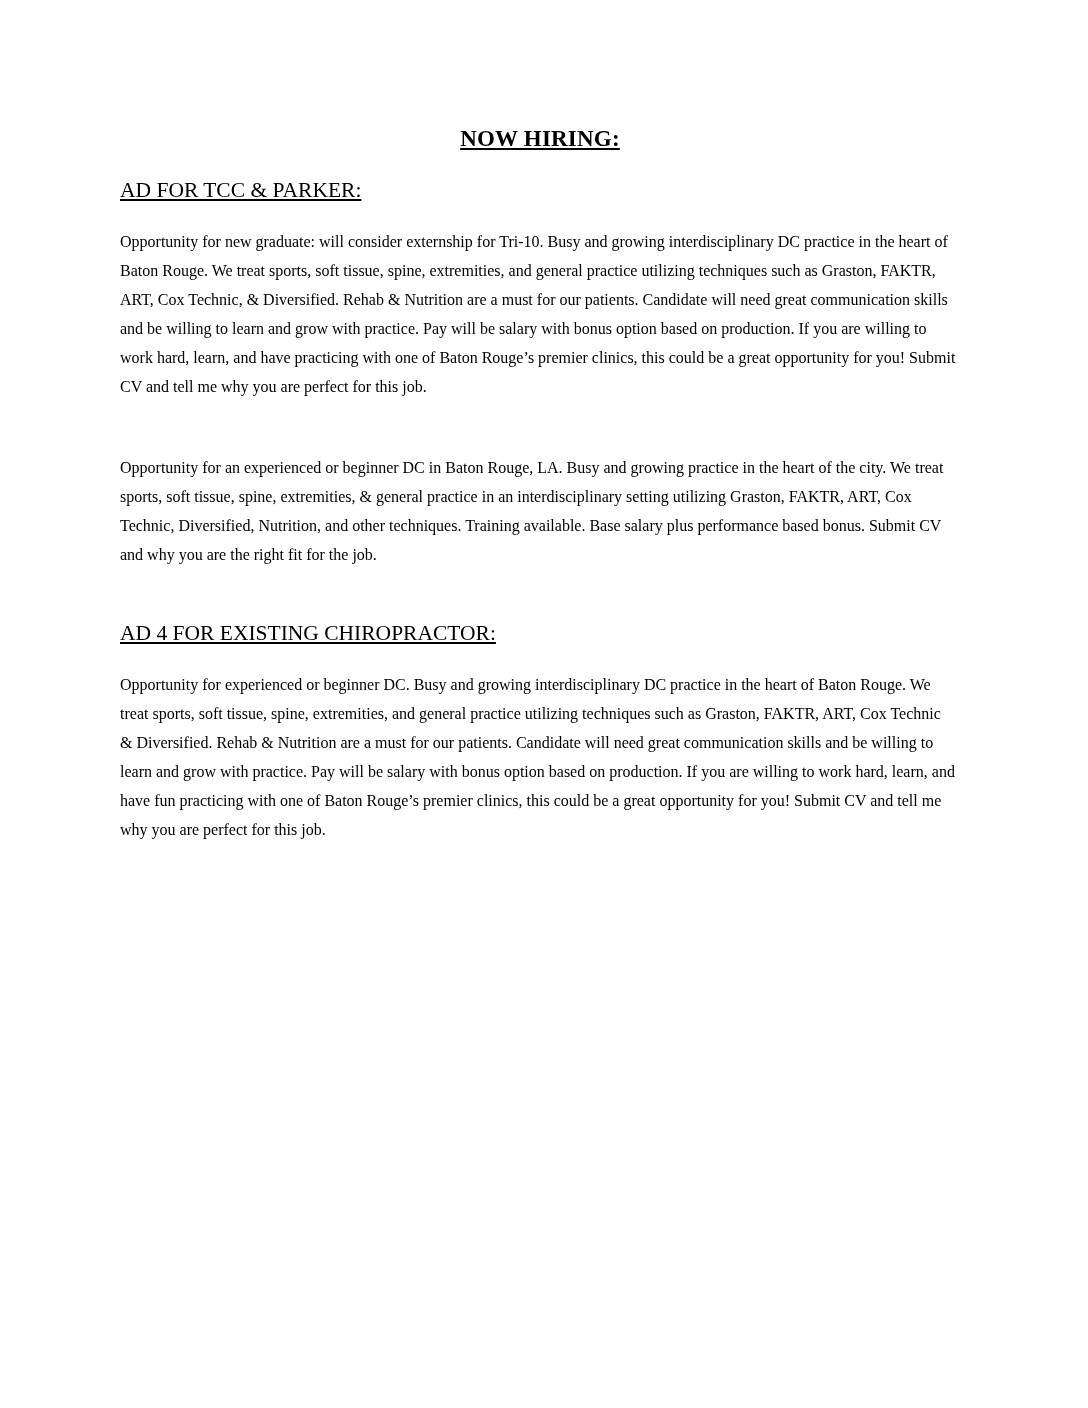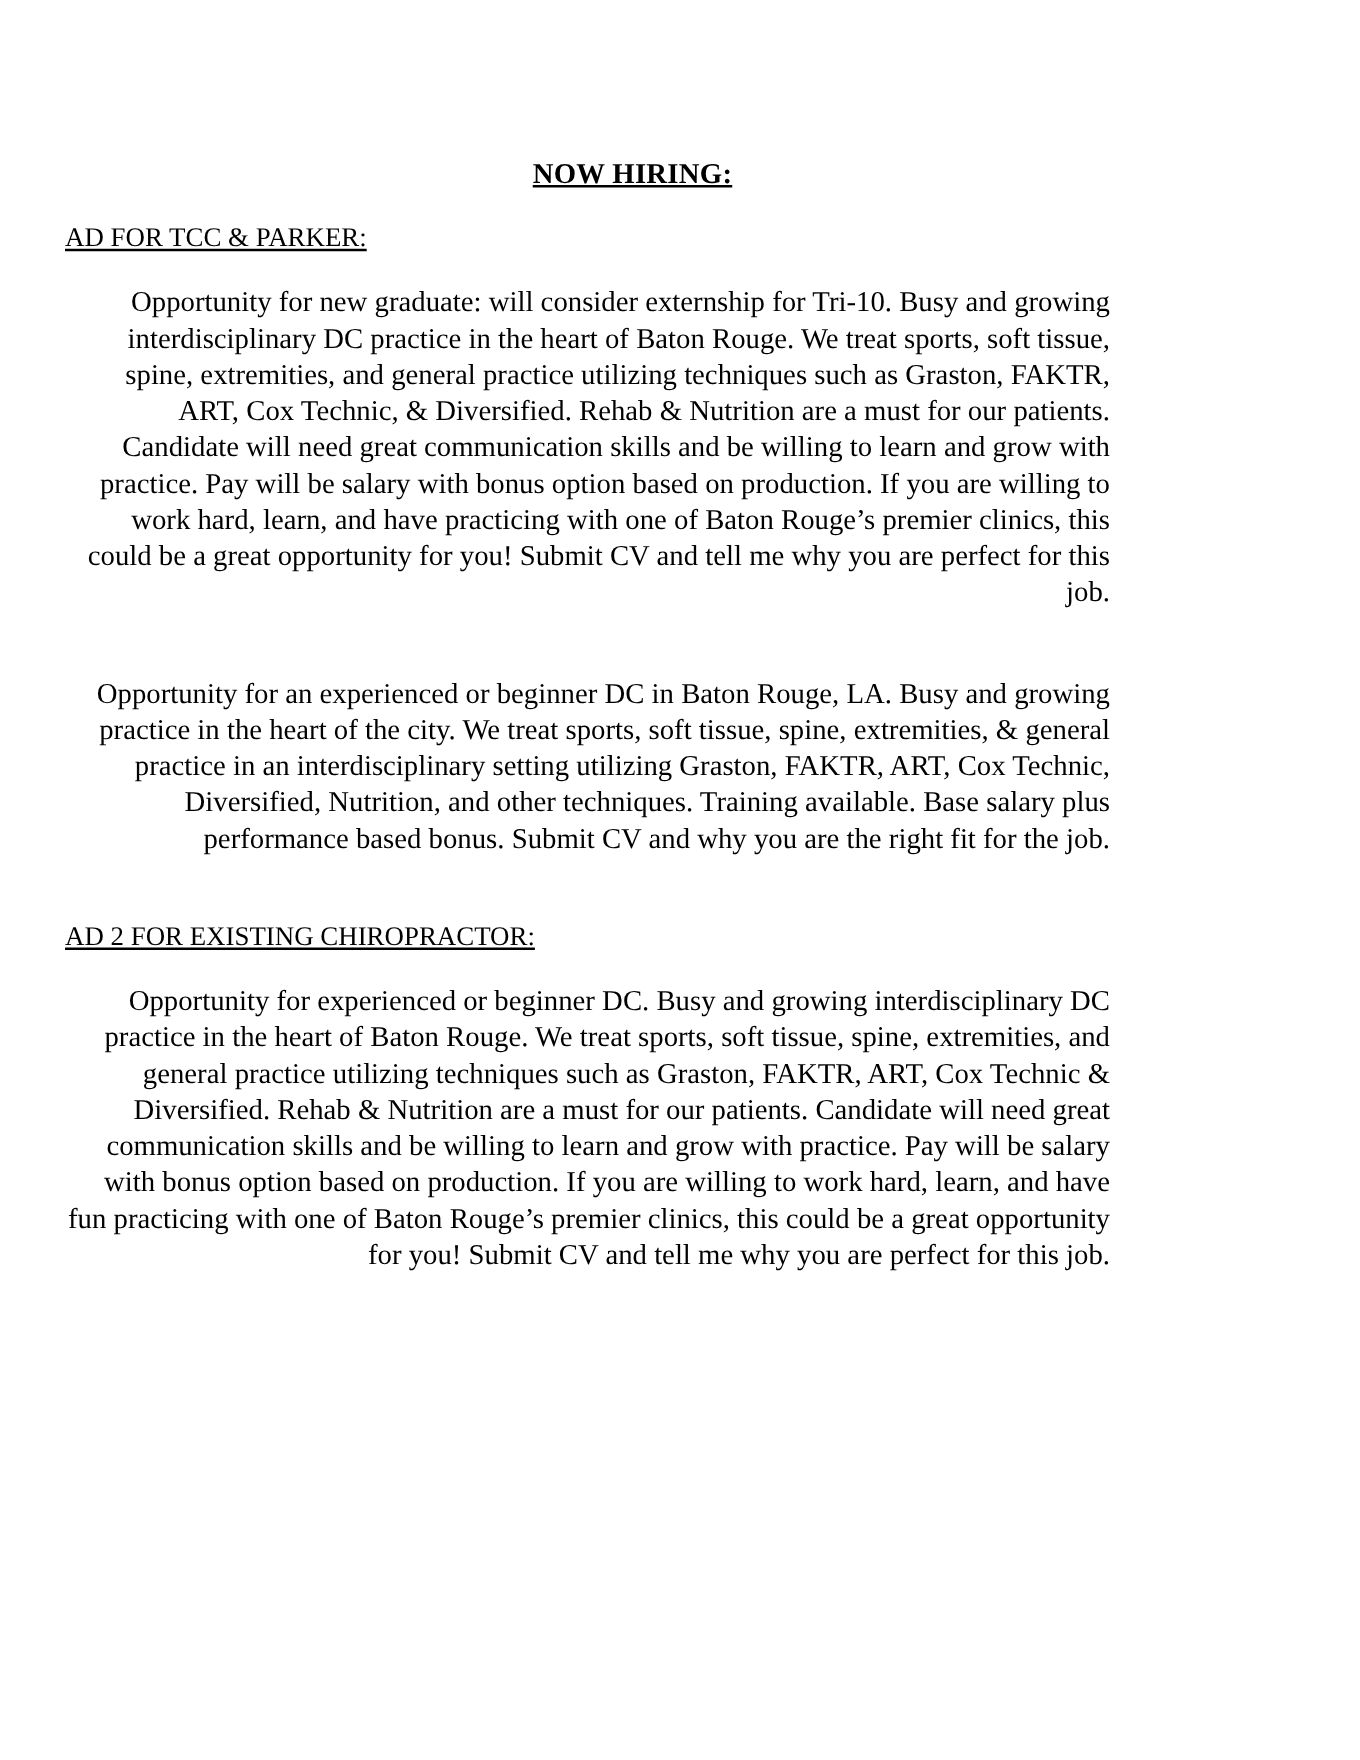--- a/index.html
+++ b/index.html
@@ -5,61 +5,60 @@
   * { margin: 0; padding: 0; box-sizing: border-box; }
   html, body {
     background: #ffffff;
     font-family: "Liberation Serif", "DejaVu Serif", serif;
     color: #000000;
   }
   .page {
     width: 1088px;
     height: 1408px;
     background: #ffffff;
-    padding: 126px 128px 0 52px;
+    padding: 126px 128px 0 120px;
     overflow: hidden;
     position: relative;
   }
   .doc-title {
     text-align: center;
     font-size: 23px;
     font-weight: bold;
     text-decoration: underline;
     margin-bottom: 26px;
     letter-spacing: 0.2px;
   }
   .section-heading {
     font-size: 21.5px;
     font-weight: normal;
     text-decoration: underline;
     margin-bottom: 24px;
     margin-top: 24px;
   }
   .section-body {
-    font-size: 23px;
+    font-size: 16px;
     line-height: 29px;
     margin-bottom: 52px;
     max-width: 836px;
-    text-align: right;
   }
 </style>
 </head>
 <body>
 
 <div class="page">
 
   <h1 class="doc-title">NOW HIRING:</h1>
 
   <div class="section">
     <h2 class="section-heading">AD FOR TCC &amp; PARKER:</h2>
     <p class="section-body">Opportunity for new graduate: will consider externship for Tri-10. Busy and growing interdisciplinary DC practice in the heart of Baton Rouge. We treat sports, soft tissue, spine, extremities, and general practice utilizing techniques such as Graston, FAKTR, ART, Cox Technic, &amp; Diversified. Rehab &amp; Nutrition are a must for our patients. Candidate will need great communication skills and be willing to learn and grow with practice. Pay will be salary with bonus option based on production. If you are willing to work hard, learn, and have practicing with one of Baton Rouge’s premier clinics, this could be a great opportunity for you! Submit CV and tell me why you are perfect for this job.</p>
   </div>
 
   <div class="section">
     <p class="section-body">Opportunity for an experienced or beginner DC in Baton Rouge, LA. Busy and growing practice in the heart of the city. We treat sports, soft tissue, spine, extremities, &amp; general practice in an interdisciplinary setting utilizing Graston, FAKTR, ART, Cox Technic, Diversified, Nutrition, and other techniques. Training available. Base salary plus performance based bonus. Submit CV and why you are the right fit for the job.</p>
   </div>
 
   <div class="section">
-    <h2 class="section-heading">AD 2 FOR EXISTING CHIROPRACTOR:</h2>
+    <h2 class="section-heading">AD 4 FOR EXISTING CHIROPRACTOR:</h2>
     <p class="section-body">Opportunity for experienced or beginner DC. Busy and growing interdisciplinary DC practice in the heart of Baton Rouge. We treat sports, soft tissue, spine, extremities, and general practice utilizing techniques such as Graston, FAKTR, ART, Cox Technic &amp; Diversified. Rehab &amp; Nutrition are a must for our patients. Candidate will need great communication skills and be willing to learn and grow with practice. Pay will be salary with bonus option based on production. If you are willing to work hard, learn, and have fun practicing with one of Baton Rouge’s premier clinics, this could be a great opportunity for you! Submit CV and tell me why you are perfect for this job.</p>
   </div>
 
 </div>
 
 </body></html>

